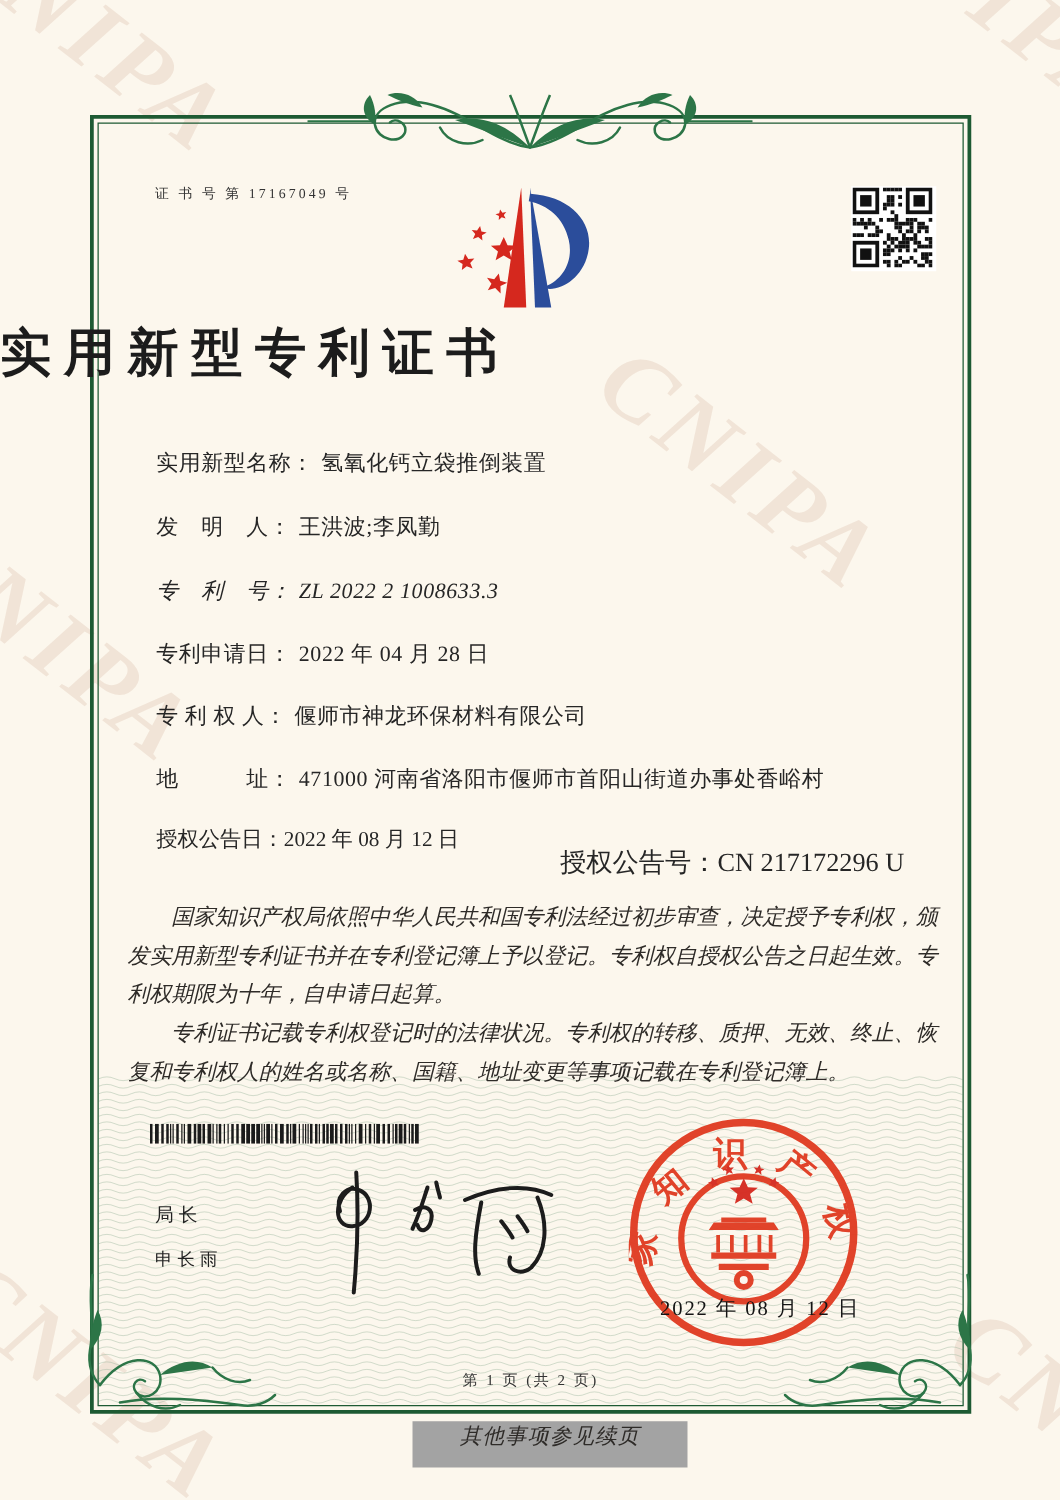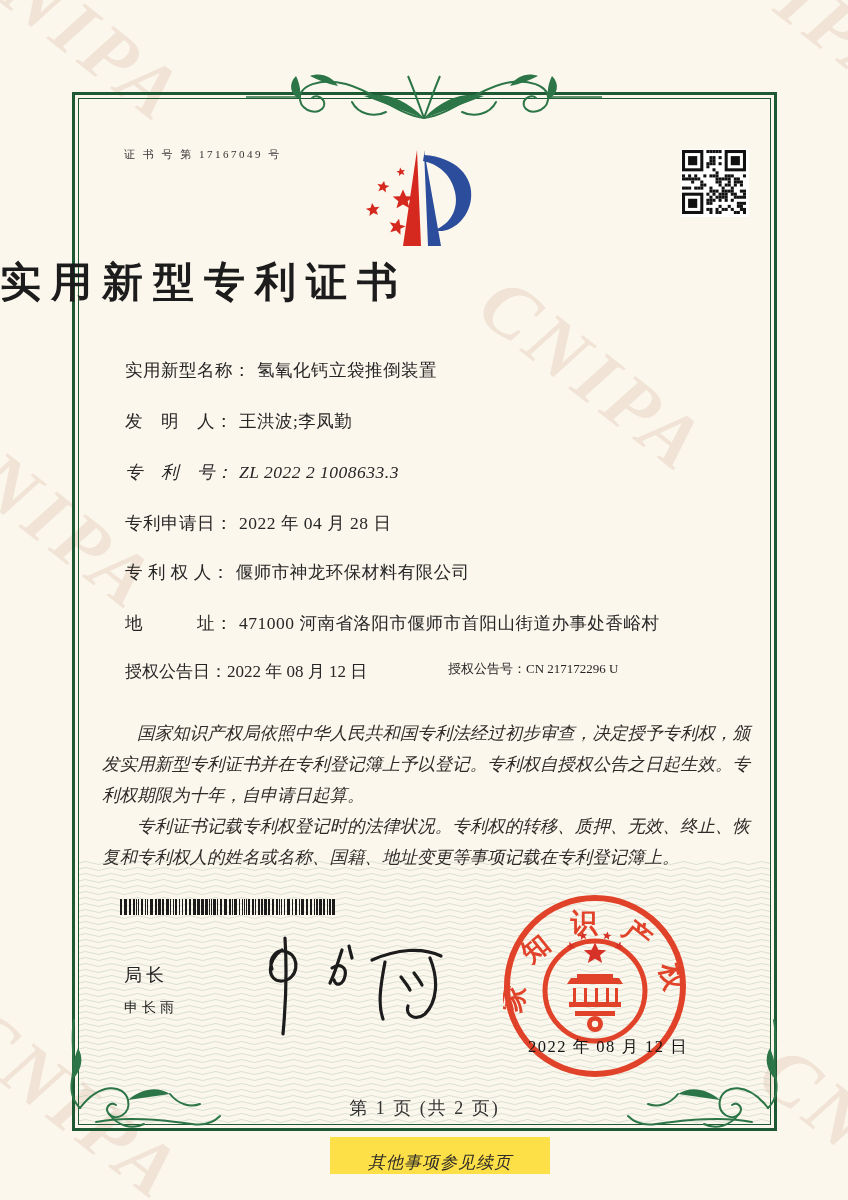--- a/index.html
+++ b/index.html
@@ -33,43 +33,43 @@
   .logo{position:absolute;left:358px;top:147px;width:120px;height:102px;z-index:3;}
   .qr{position:absolute;left:681px;top:149px;width:66px;height:66px;background:#fff;padding:1px;z-index:3;}
   .title{position:absolute;left:0;top:255px;width:848px;text-align:left;z-index:3;
          font-size:41px;font-weight:700;letter-spacing:10px;color:#1c1c1c;}
 
   
   .row{position:absolute;left:125px;z-index:3;font-size:17.5px;color:#262626;letter-spacing:0.5px;white-space:nowrap;}
   .row .val{margin-left:6px;}
   .r0{top:358px;} .r1{top:409px;} .r2{top:460px;font-style:italic;} .r3{top:511px;} .r4{top:560px;} .r5{top:611px;}
   .grant{position:absolute;top:660px;left:125px;z-index:3;font-size:17px;color:#262626;white-space:nowrap;}
-  .grant-no{position:absolute;top:660px;left:448px;z-index:3;font-size:13px;color:#262626;white-space:nowrap;}
+  .grant-no{position:absolute;top:676px;left:448px;z-index:3;font-size:21px;color:#262626;white-space:nowrap;}
 
   
   .body-text{position:absolute;left:102px;top:718px;width:648px;z-index:3;}
   .body-text p{margin:0;font:italic 17.5px/31px "Liberation Serif",serif;color:#2e2b28;
                text-indent:2em;text-align:justify;}
 
   .barcode{position:absolute;left:120px;top:899px;width:218px;height:16px;z-index:3;}
 
   .officer-title{position:absolute;left:124px;top:963px;z-index:3;
-       font-family:"Liberation Sans","DejaVu Sans",sans-serif;font-size:18px;letter-spacing:4px;color:#222;}
+       font-family:"Liberation Sans","DejaVu Sans",sans-serif;font-size:15px;letter-spacing:4px;color:#222;}
   .officer-name{position:absolute;left:124px;top:999px;z-index:3;
        font-family:"Liberation Sans","DejaVu Sans",sans-serif;font-size:14px;letter-spacing:4px;color:#222;}
   .signature{position:absolute;left:252px;top:930px;width:205px;height:108px;z-index:3;}
 
   .seal{position:absolute;left:503px;top:894px;width:184px;height:184px;z-index:4;opacity:0.95;}
   .seal-date{position:absolute;left:528px;top:1036px;z-index:5;font-size:16.5px;
              letter-spacing:1.5px;color:#141414;white-space:nowrap;}
 
   .page-num{position:absolute;left:72px;top:1096px;width:705px;text-align:center;z-index:3;
-            font-size:18px;letter-spacing:2px;color:#333;}
-  .cont-box{position:absolute;left:330px;top:1137px;width:220px;height:37px;background:#fde047;z-index:3;
-            display:flex;align-items:flex-end;justify-content:center;}
+            font-size:12px;letter-spacing:2px;color:#333;}
+  .cont-box{position:absolute;left:330px;top:1137px;width:220px;height:37px;background:#a3a3a3;z-index:3;
+            display:flex;align-items:flex-start;justify-content:center;}
   .cont-box span{font:italic 17px "Liberation Serif",serif;color:#2e2b28;letter-spacing:1px;}
 </style>
 </head>
 <body>
 
 <div class="page">
 
   <div class="wm wm1">CNIPA</div>
   <div class="wm wm2">CNIPA</div>
   <div class="wm wm3">CNIPA</div>

